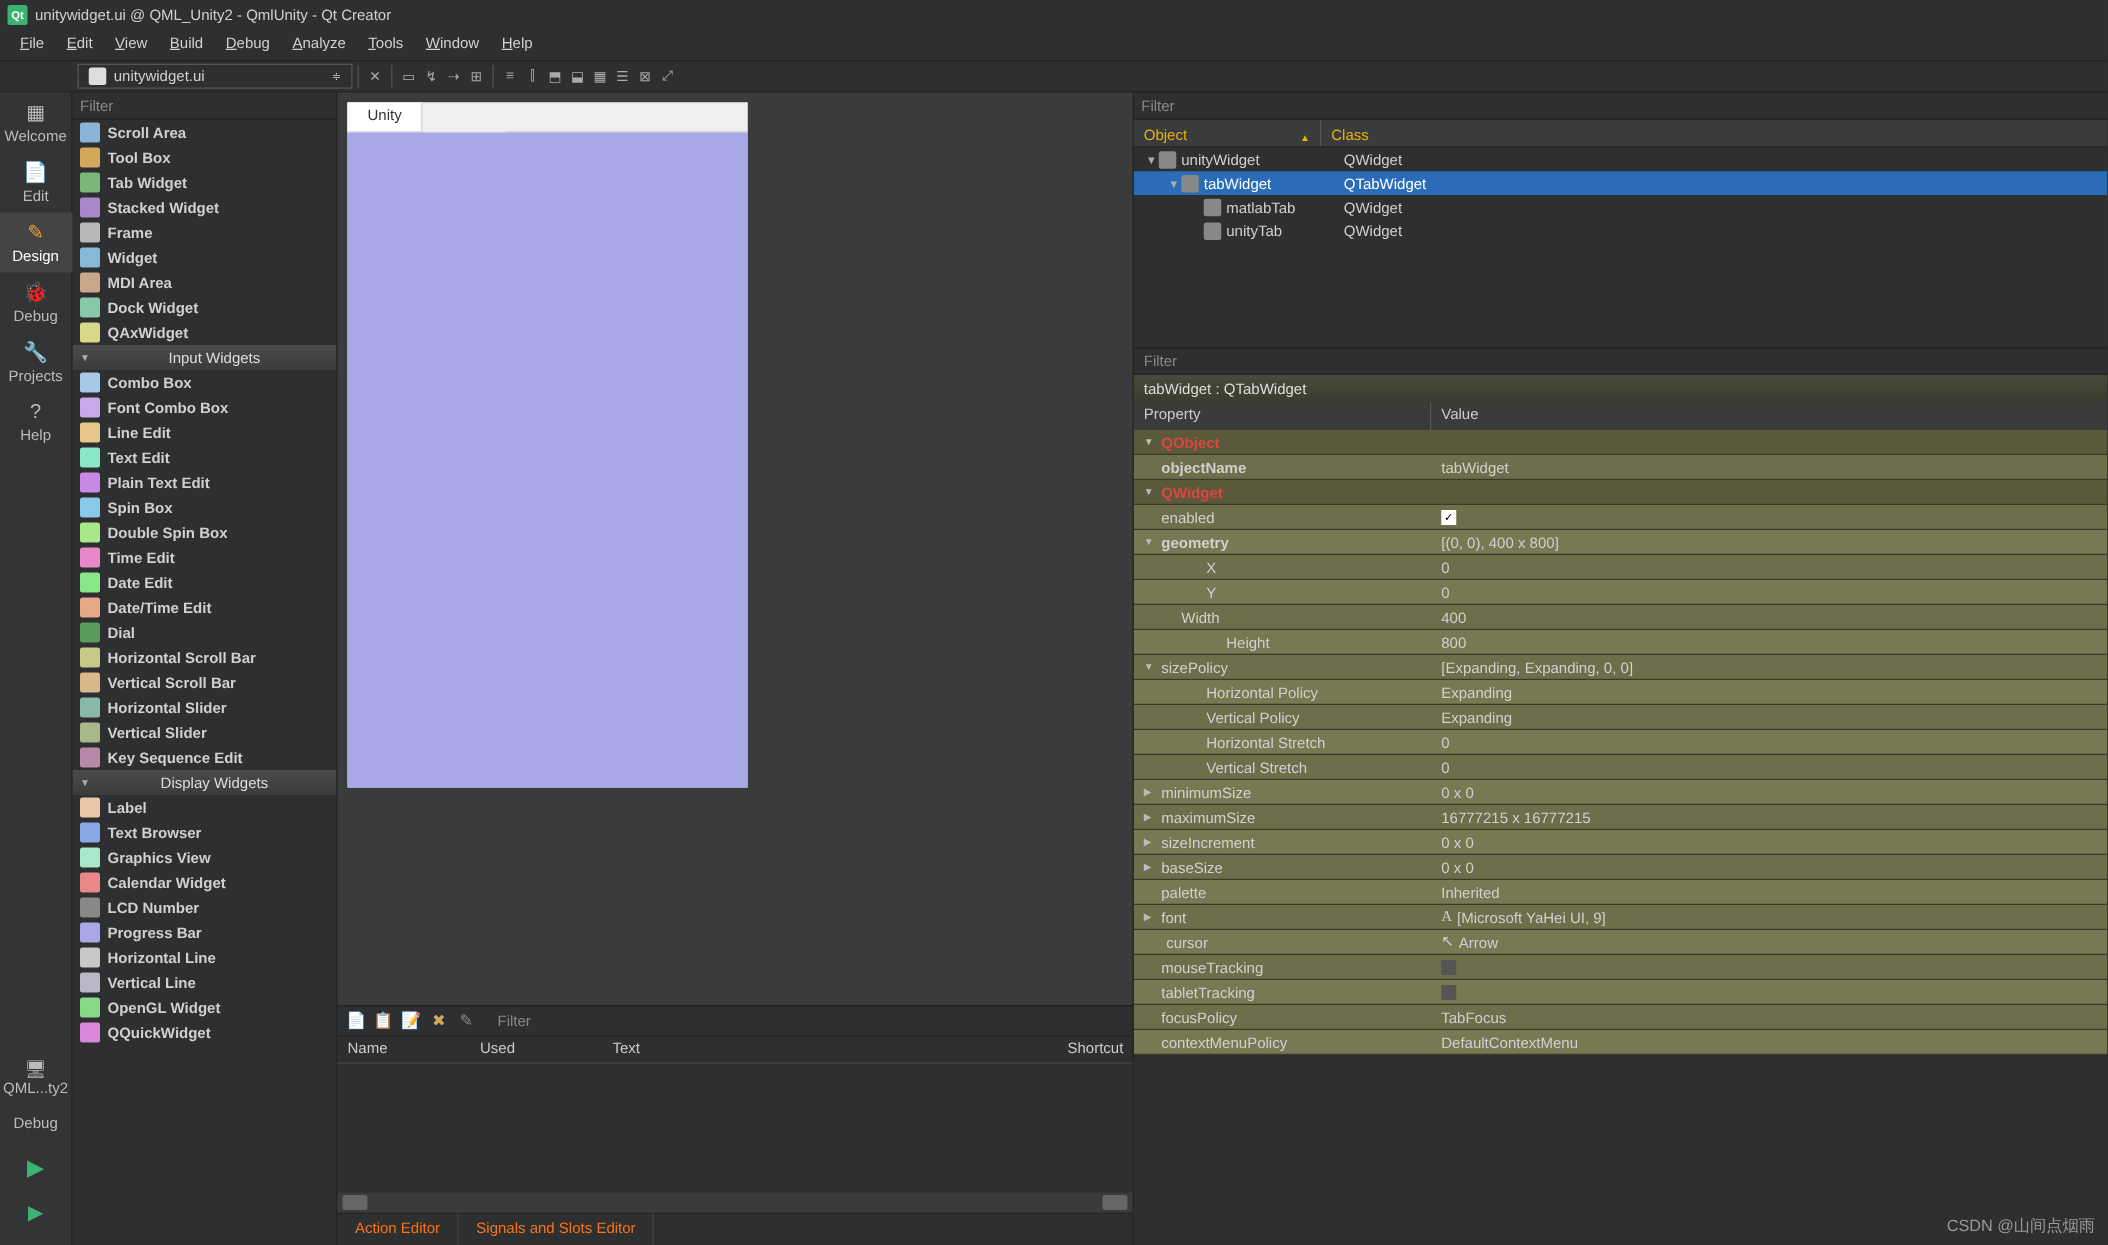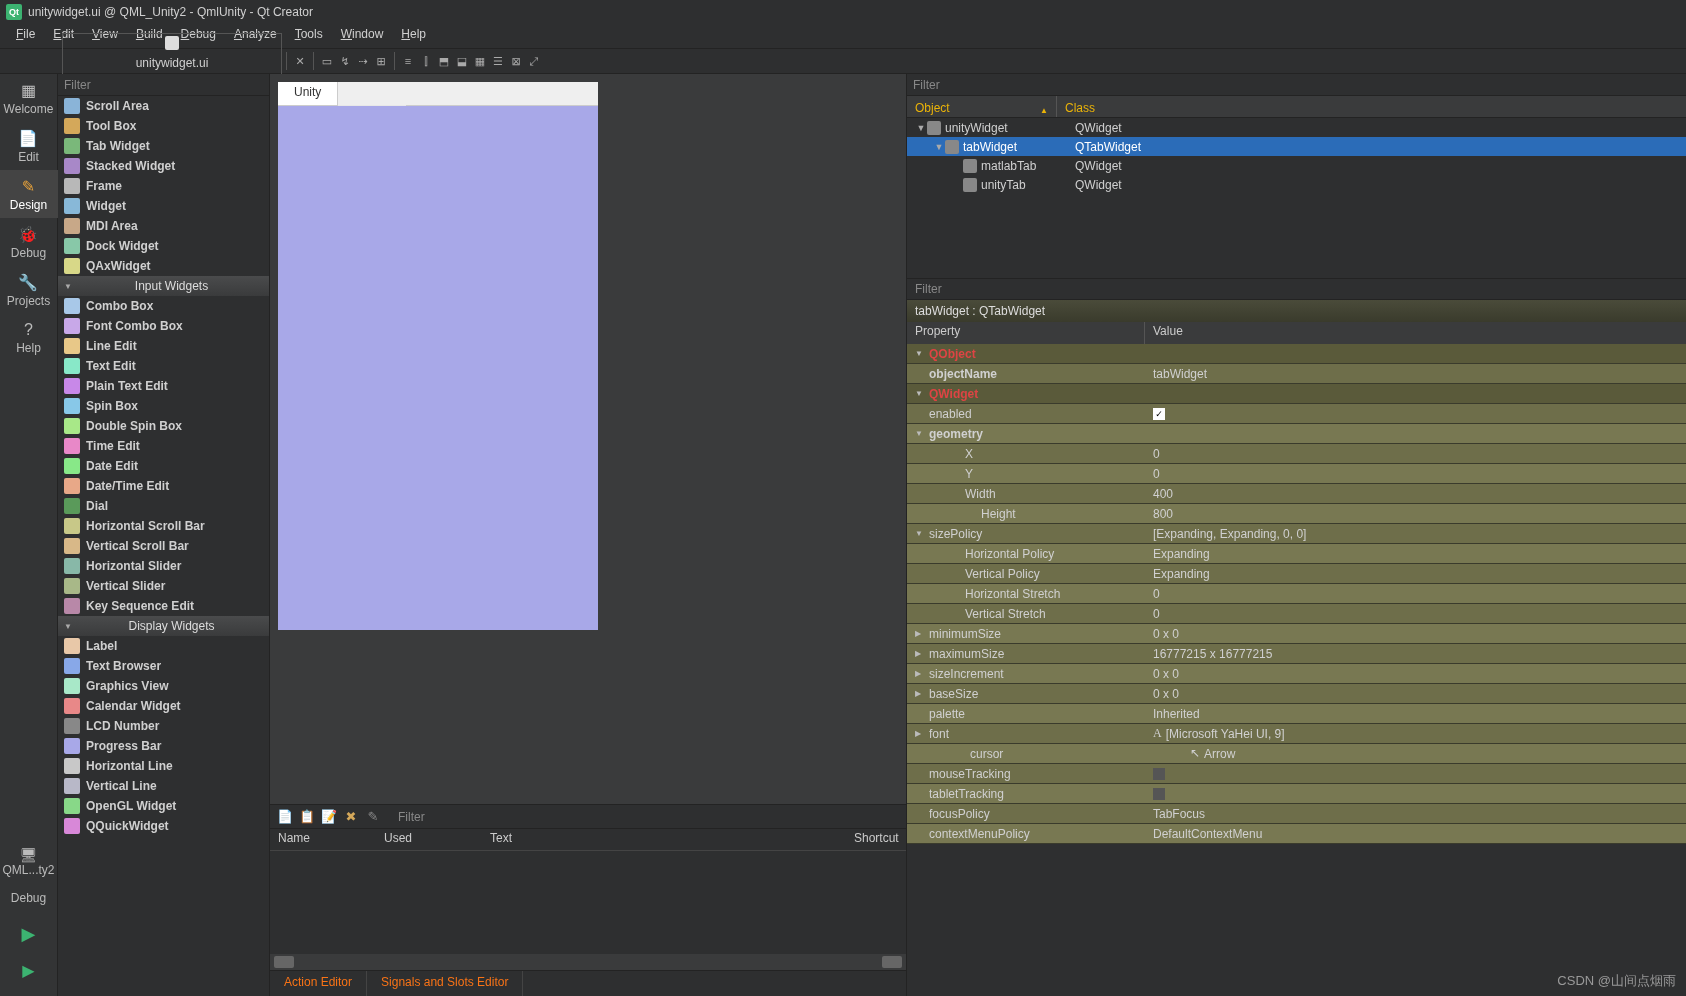--- a/index.html
+++ b/index.html
@@ -3,21 +3,21 @@
 <meta charset="utf-8">
 <style>
 * { margin: 0; padding: 0; box-sizing: border-box; font-family: "Segoe UI", Arial, sans-serif; font-size: 12px; }
 body { background: #2e2f30; color: #d0d0d0; width: 1686px; height: 996px; overflow: hidden; display: flex; flex-direction: column; }
 .titlebar { background: #2e2f30; height: 24px; display: flex; align-items: center; padding-left: 6px; gap: 6px; }
 .app-icon { width: 16px; height: 16px; background: #3cb371; border-radius: 2px; display: flex; align-items: center; justify-content: center; font-size: 9px; color: #fff; font-weight: bold; }
 .menubar { background: #2e2f30; height: 24px; display: flex; padding-left: 8px; gap: 2px; }
 .menubar span { padding: 3px 8px; cursor: pointer; }
 .menubar span u { text-decoration: underline; }
 .toolbar { background: #2e2f30; height: 26px; display: flex; align-items: center; border-top: 1px solid #232323; border-bottom: 1px solid #232323; }
-.file-dropdown { padding: 2px 8px; border: 1px solid #555; margin-left: 62px; display: flex; align-items: center; gap: 6px; min-width: 220px; flex-direction: column; }
+.file-dropdown { padding: 2px 8px; border: 1px solid #555; margin-left: 62px; display: flex; align-items: center; gap: 6px; min-width: 220px; }
 .file-icon { width: 14px; height: 14px; background: #ddd; border-radius: 2px; }
 .tb-sep { width: 1px; height: 18px; background: #555; margin: 0 4px; }
 .tb-btn { width: 18px; height: 18px; display: flex; align-items: center; justify-content: center; color: #aaa; cursor: pointer; font-size: 11px; }
 .main { flex: 1; display: flex; min-height: 0; }
 .sidebar { width: 58px; background: #333435; display: flex; flex-direction: column; align-items: center; border-right: 1px solid #232323; position: relative; }
 .sb-item { width: 58px; height: 48px; display: flex; flex-direction: column; align-items: center; justify-content: center; gap: 2px; font-size: 10px; cursor: pointer; color: #bbb; }
 .sb-item.active { background: #444; color: #fff; }
 .sb-icon { font-size: 16px; }
 .sb-item.design .sb-icon { color: #e8a23a; }
 .sb-bottom { margin-top: auto; width: 100%; display: flex; flex-direction: column; align-items: center; padding-bottom: 8px; }
@@ -426,37 +426,38 @@
           </div>
           <div class="pval">
             <span class="check">✓</span>
           </div>
         </div>
         <div class="prow olive-alt">
           <div class="pname" style="padding-left:8px;font-weight:bold">
             <span class="ptoggle">▼</span>
             <span>geometry</span>
           </div>
+          <div class="pval">[(0, 0), 400 x 800]</div>
         </div>
         <div class="prow olive">
           <div class="pname" style="padding-left:44px;">
             <span class="ptoggle"></span>
             <span>X</span>
           </div>
           <div class="pval">0</div>
         </div>
         <div class="prow olive-alt">
           <div class="pname" style="padding-left:44px;">
             <span class="ptoggle"></span>
             <span>Y</span>
           </div>
           <div class="pval">0</div>
         </div>
         <div class="prow olive">
-          <div class="pname" style="padding-left:44px;">
+          <div class="pname" style="padding-left:24px;">
             <span class="ptoggle"></span>
             <span>Width</span>
           </div>
           <div class="pval">400</div>
         </div>
         <div class="prow olive-alt">
           <div class="pname" style="padding-left:60px;text-align:center;">
             <span class="ptoggle"></span>
             <span>Height</span>
           </div>
@@ -533,21 +534,21 @@
           <div class="pval">Inherited</div>
         </div>
         <div class="prow olive">
           <div class="pname" style="padding-left:8px;">
             <span class="ptoggle">▶</span>
             <span>font</span>
           </div>
           <div class="pval"><span style="font-family:serif">A</span> [Microsoft YaHei UI, 9]</div>
         </div>
         <div class="prow olive-alt">
-          <div class="pname" style="padding-left:12px;margin-left:37px;">
+          <div class="pname" style="padding-left:12px;">
             <span class="ptoggle"></span>
             <span>cursor</span>
           </div>
           <div class="pval"><span style="font-family:serif">↖</span> Arrow</div>
         </div>
         <div class="prow olive">
           <div class="pname" style="padding-left:8px;">
             <span class="ptoggle"></span>
             <span>mouseTracking</span>
           </div>

